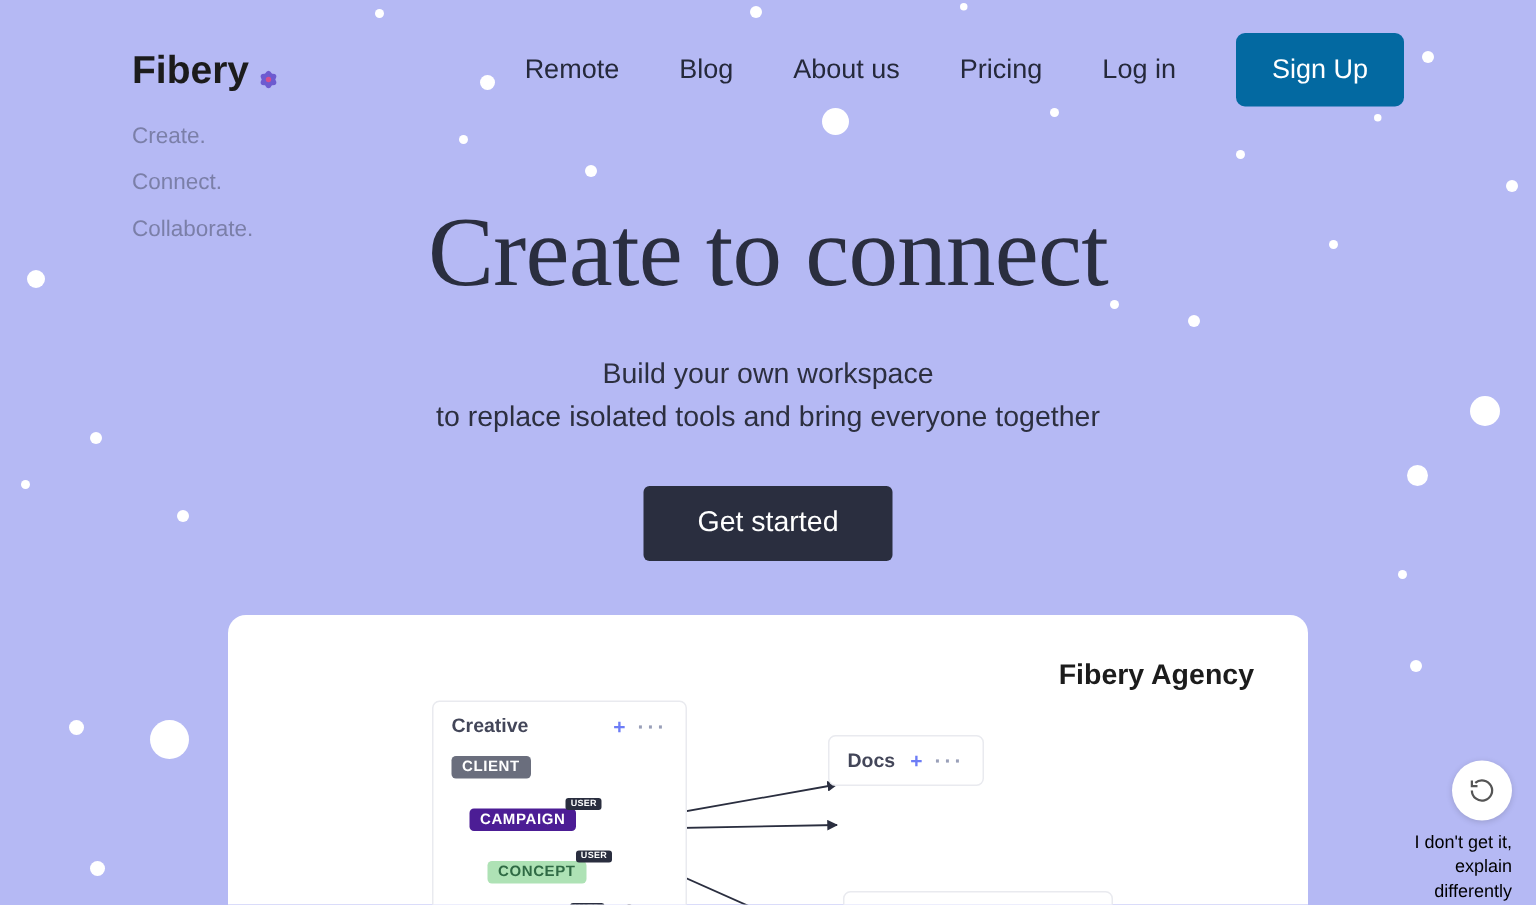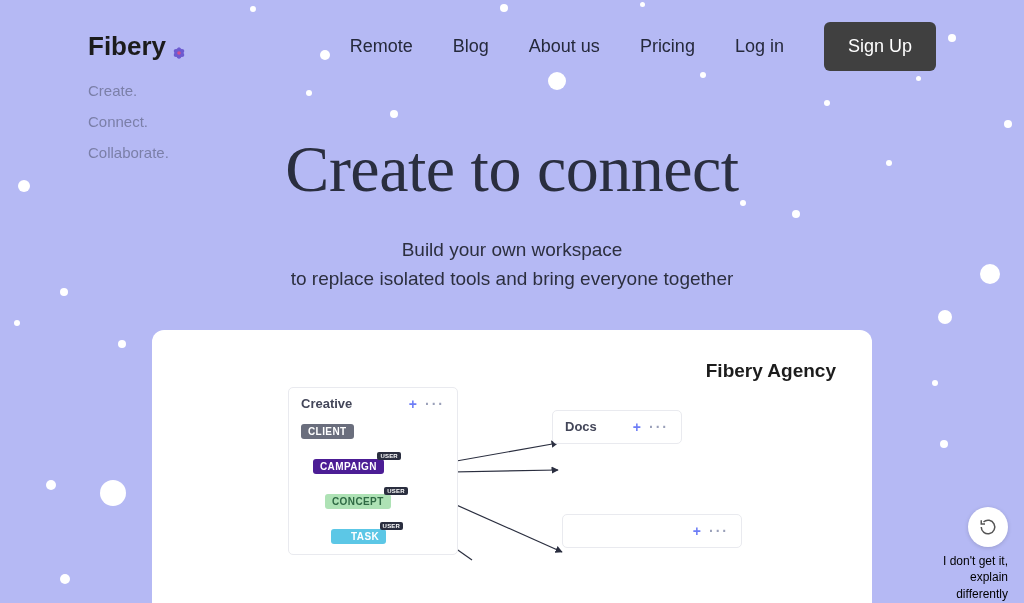--- a/index.html
+++ b/index.html
@@ -42,21 +42,21 @@
     align-items: center;
     gap: 40px;
   }
   .nav a {
     color: #25293b;
     text-decoration: none;
     font-size: 18px;
     font-weight: 500;
   }
   .btn-dark {
-    background: #404040;
+    background: #0369a1;
     color: #fff;
     border: none;
     border-radius: 6px;
     padding: 14px 24px;
     font-size: 18px;
     font-weight: 500;
     cursor: pointer;
   }
   
   .side-words {
@@ -261,20 +261,21 @@
   <div>Connect.</div>
   <div>Collaborate.</div>
 </div>
 
 <div class="hero">
   <h1>Create to connect</h1>
   <p>
     <span>Build your own workspace</span><br>
     <span>to replace isolated tools and bring everyone together</span>
   </p>
+  <button class="cta">Get started</button>
 
   
   <div class="card">
     <div class="card-title">Fibery Agency</div>
 
     <svg class="svg-lines">
       <defs>
         <marker id="arr" viewBox="0 0 10 10" refX="9" refY="5" markerWidth="6" markerHeight="6" orient="auto-start-reverse">
           <path d="M0,0 L10,5 L0,10 z" fill="#2a2e3f"></path>
         </marker>
@@ -309,21 +310,21 @@
           <span>CONCEPT</span>
           <span class="sup">USER</span>
         </span>
         <span class="chip indent-3" style="background:#5cc7e6;">
           <span>TASK</span>
           <span class="sup">USER</span>
         </span>
       </div>
     </div>
 
-    <div class="group" style="left:400px; top:80px; width:130px;">
+    <div class="group" style="left:400px; top:80px; width:104px;">
       <div class="group-header">
         <span>Docs</span>
         <span class="group-actions">
           <span>+</span>
           <span class="dots">···</span>
         </span>
       </div>
     </div>
 
     <div class="group" style="left:410px; top:184px; width:180px;">

